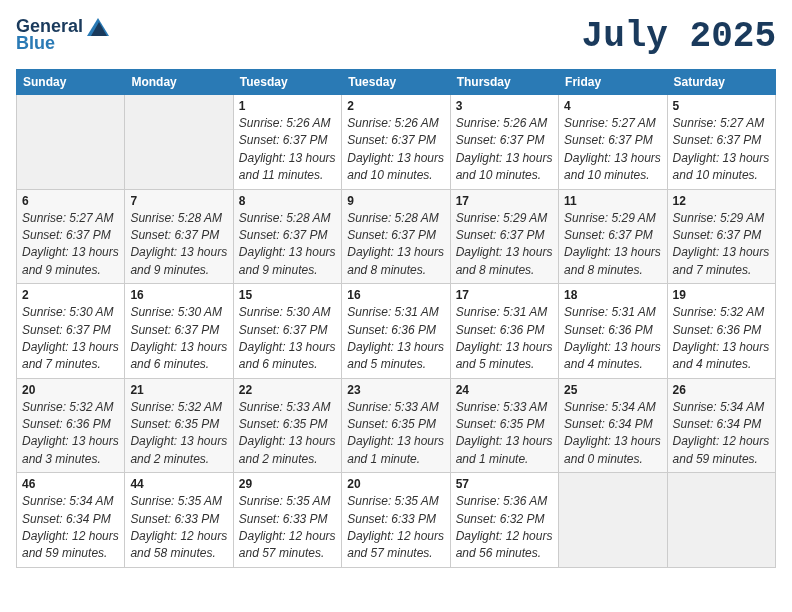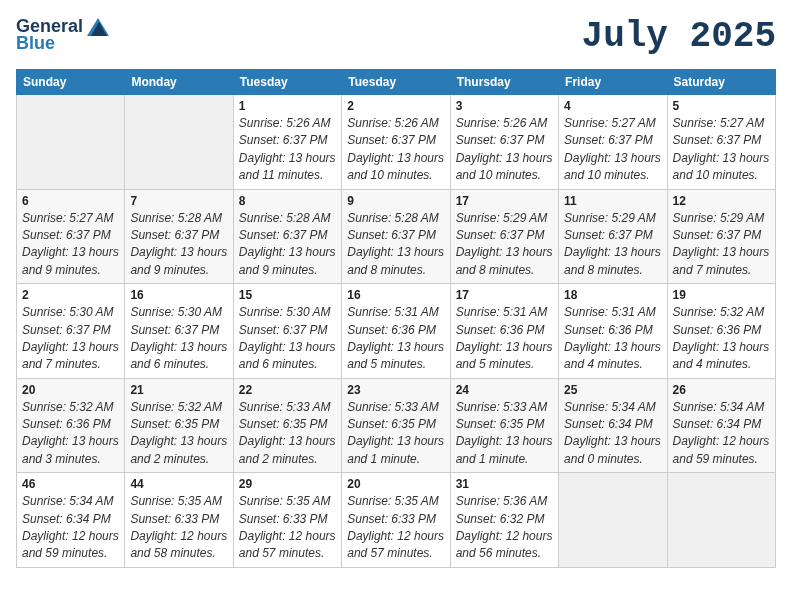--- a/index.html
+++ b/index.html
@@ -298,21 +298,21 @@
 Sunset: 6:33 PM
 Daylight: 12 hours and 57 minutes.</div>
         </td>
         <td>
           <span class="day-num">20</span>
           <div class="day-info" style="white-space: pre-line;">Sunrise: 5:35 AM
 Sunset: 6:33 PM
 Daylight: 12 hours and 57 minutes.</div>
         </td>
         <td>
-          <span class="day-num">31</span>
+          <span class="day-num">57</span>
           <div class="day-info" style="white-space: pre-line;">Sunrise: 5:36 AM
 Sunset: 6:32 PM
 Daylight: 12 hours and 56 minutes.</div>
         </td>
         <td class="empty-cell"></td>
         <td class="empty-cell"></td>
       </tr>
     </tbody>
 </table>
 

